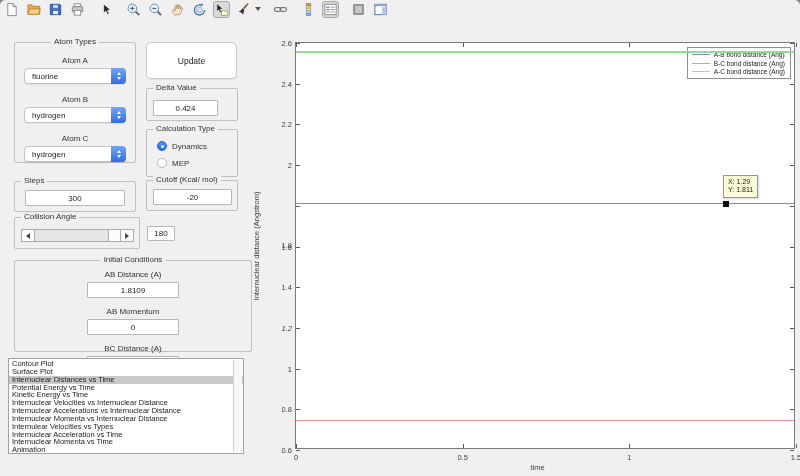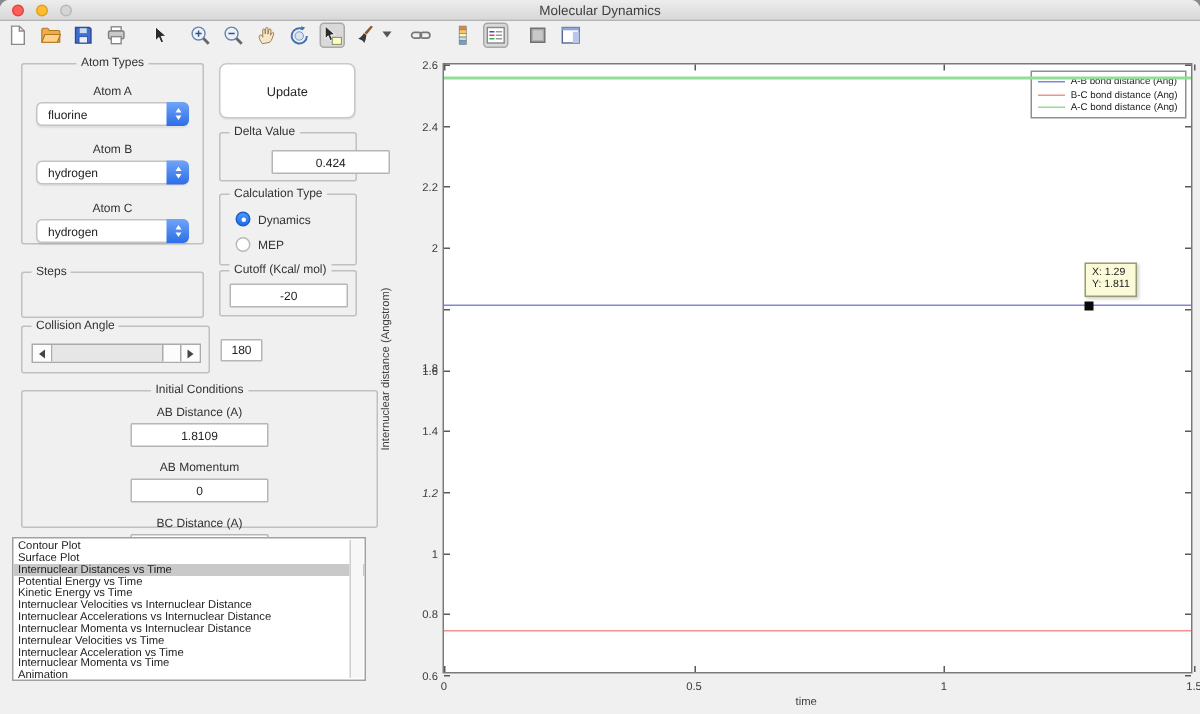--- a/index.html
+++ b/index.html
@@ -86,28 +86,20 @@
   .marker { position:absolute; width:6px; height:6px; background:#0a0a0a; }
   .datatip { position:absolute; background:#fbfbda; border:1px solid #9a9a74; padding:2px 4px; font-size:7px; line-height:8.5px;
              color:#222; white-space:nowrap; box-shadow:1px 1px 2px rgba(0,0,0,0.18); }
   .datatip span { display:block; }
 </style>
 </head>
 <body>
 
 <div class="window">
 
-  <div class="titlebar">
-    <div class="lights">
-      <div class="light red"></div>
-      <div class="light yellow"></div>
-      <div class="light gray"></div>
-    </div>
-    <div class="title">Molecular Dynamics</div>
-  </div>
 
   <div class="toolbar">
       <div class="tgroup">
         <div class="tool">
           <svg viewBox="0 0 16 16">
             <path d="M4 1.5h5.5L13 5v9.5H4z" fill="#fff" stroke="#8a8a8a"></path>
             <path d="M9.5 1.5V5H13" fill="none" stroke="#8a8a8a"></path>
           </svg>
         </div>
         <div class="tool">
@@ -258,39 +250,40 @@
             <i class="chev-dn"></i>
           </div>
         </div>
       </div>
   </div>
 
   <div class="button" style="left:146px; top:42px; width:91px; height:37px;">Update</div>
 
   <div class="group" style="left:146px; top:88px; width:92px; height:33px;">
     <span class="gtitle gt-left">Delta Value</span>
-    <div class="field" style="position:absolute; left:6px; top:11px; width:79px;margin-left:28px;">0.424</div>
+    <div class="field" style="position:absolute; left:6px; top:11px; width:65px;">0.424</div>
   </div>
 
   <div class="group" style="left:146px; top:129px; width:92px; height:48px;">
     <span class="gtitle gt-left">Calculation Type</span>
     <div id="calc-options">
         <div class="radio-row">
           <div class="radio sel"></div>
           <span class="radio-label">Dynamics</span>
         </div>
         <div class="radio-row">
           <div class="radio"></div>
           <span class="radio-label">MEP</span>
         </div>
       </div>
   </div>
 
   <div class="group" style="left:14px; top:181px; width:122px; height:31px;">
     <span class="gtitle gt-left">Steps</span>
+    <div class="field" style="position:absolute; left:10px; top:8px; width:100px;">300</div>
   </div>
 
   <div class="group" style="left:146px; top:180px; width:92px; height:31px;">
     <span class="gtitle gt-left">Cutoff (Kcal/ mol)</span>
     <div class="field" style="position:absolute; left:6px; top:8px; width:79px;">-20</div>
   </div>
 
   <div class="group" style="left:14px; top:217px; width:126px; height:32px;">
     <span class="gtitle gt-left">Collision Angle</span>
     <div class="slider" style="left:6px; top:11px; width:113px;">
@@ -332,21 +325,21 @@
   <div class="listbox" style="left:8px; top:358px; width:236px; height:96px;">
     <div id="list-items">
         <div class="list-item">Contour Plot</div>
         <div class="list-item">Surface Plot</div>
         <div class="list-item selected">Internuclear Distances vs Time</div>
         <div class="list-item">Potential Energy vs Time</div>
         <div class="list-item">Kinetic Energy vs Time</div>
         <div class="list-item">Internuclear Velocities vs Internuclear Distance</div>
         <div class="list-item">Internuclear Accelerations vs Internuclear Distance</div>
         <div class="list-item">Internuclear Momenta vs Internuclear Distance</div>
-        <div class="list-item">Internulear Velocities vs Time</div>
+        <div class="list-item">Internulear Velocities vs Types</div>
         <div class="list-item">Internuclear Acceleration vs Time</div>
         <div class="list-item">Internuclear Momenta vs Time</div>
         <div class="list-item">Animation</div>
       </div>
     <div class="lb-scroll"></div>
   </div>
 
   <div class="axes" id="axes">
     <span class="ylabel">Internuclear distance (Angstrom)</span>
     <div class="xlabel">time</div>

